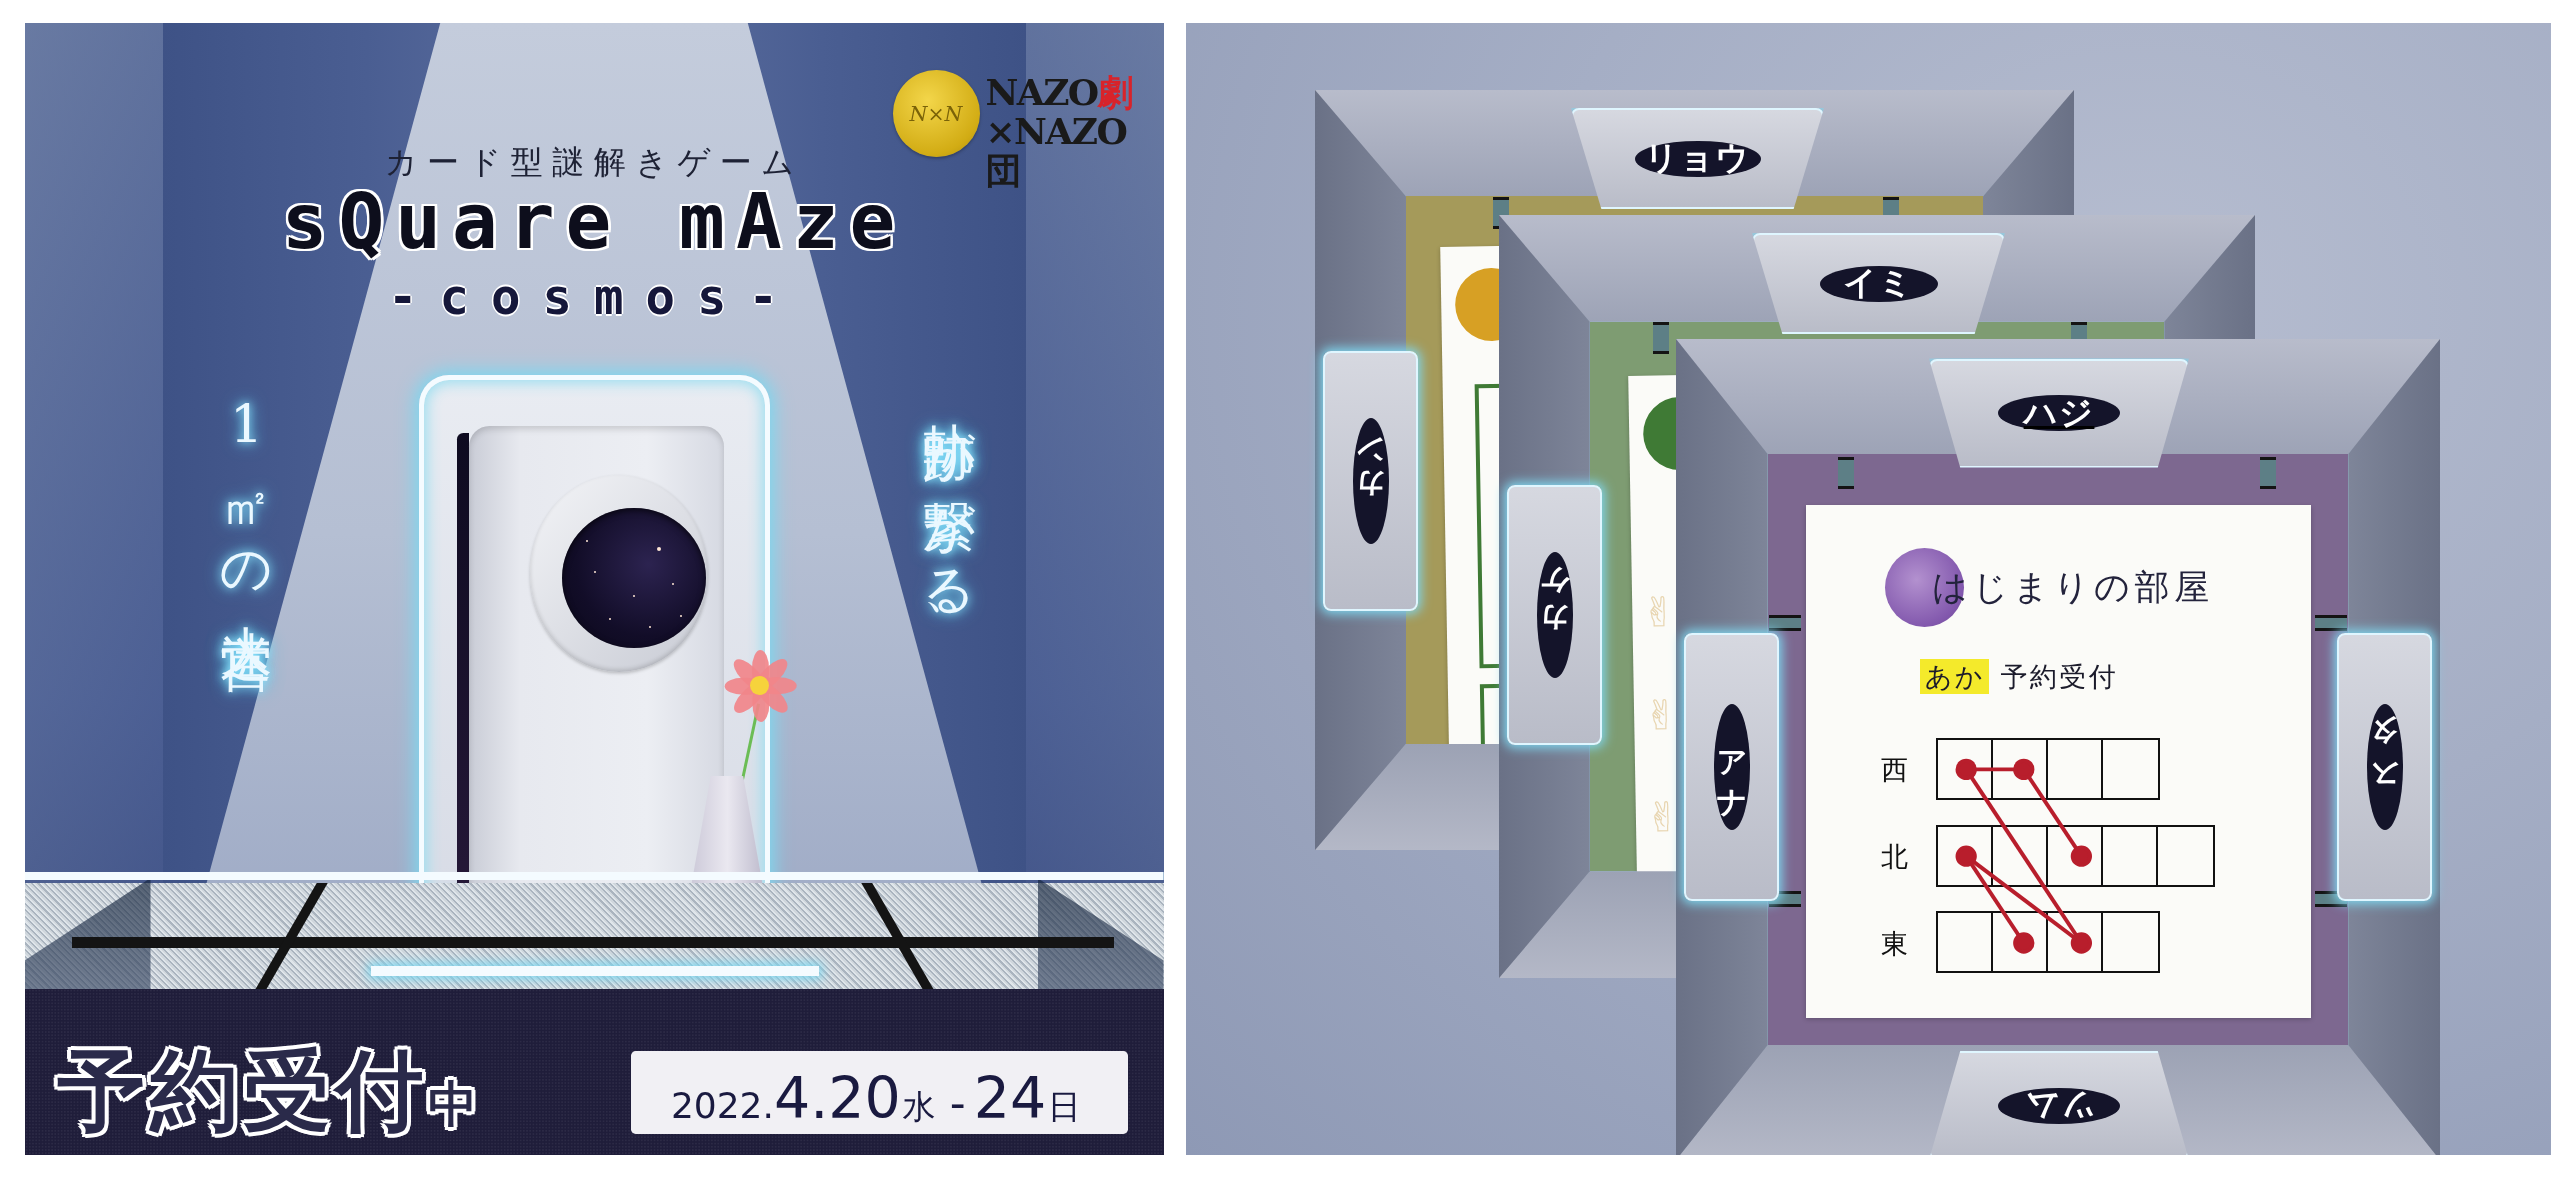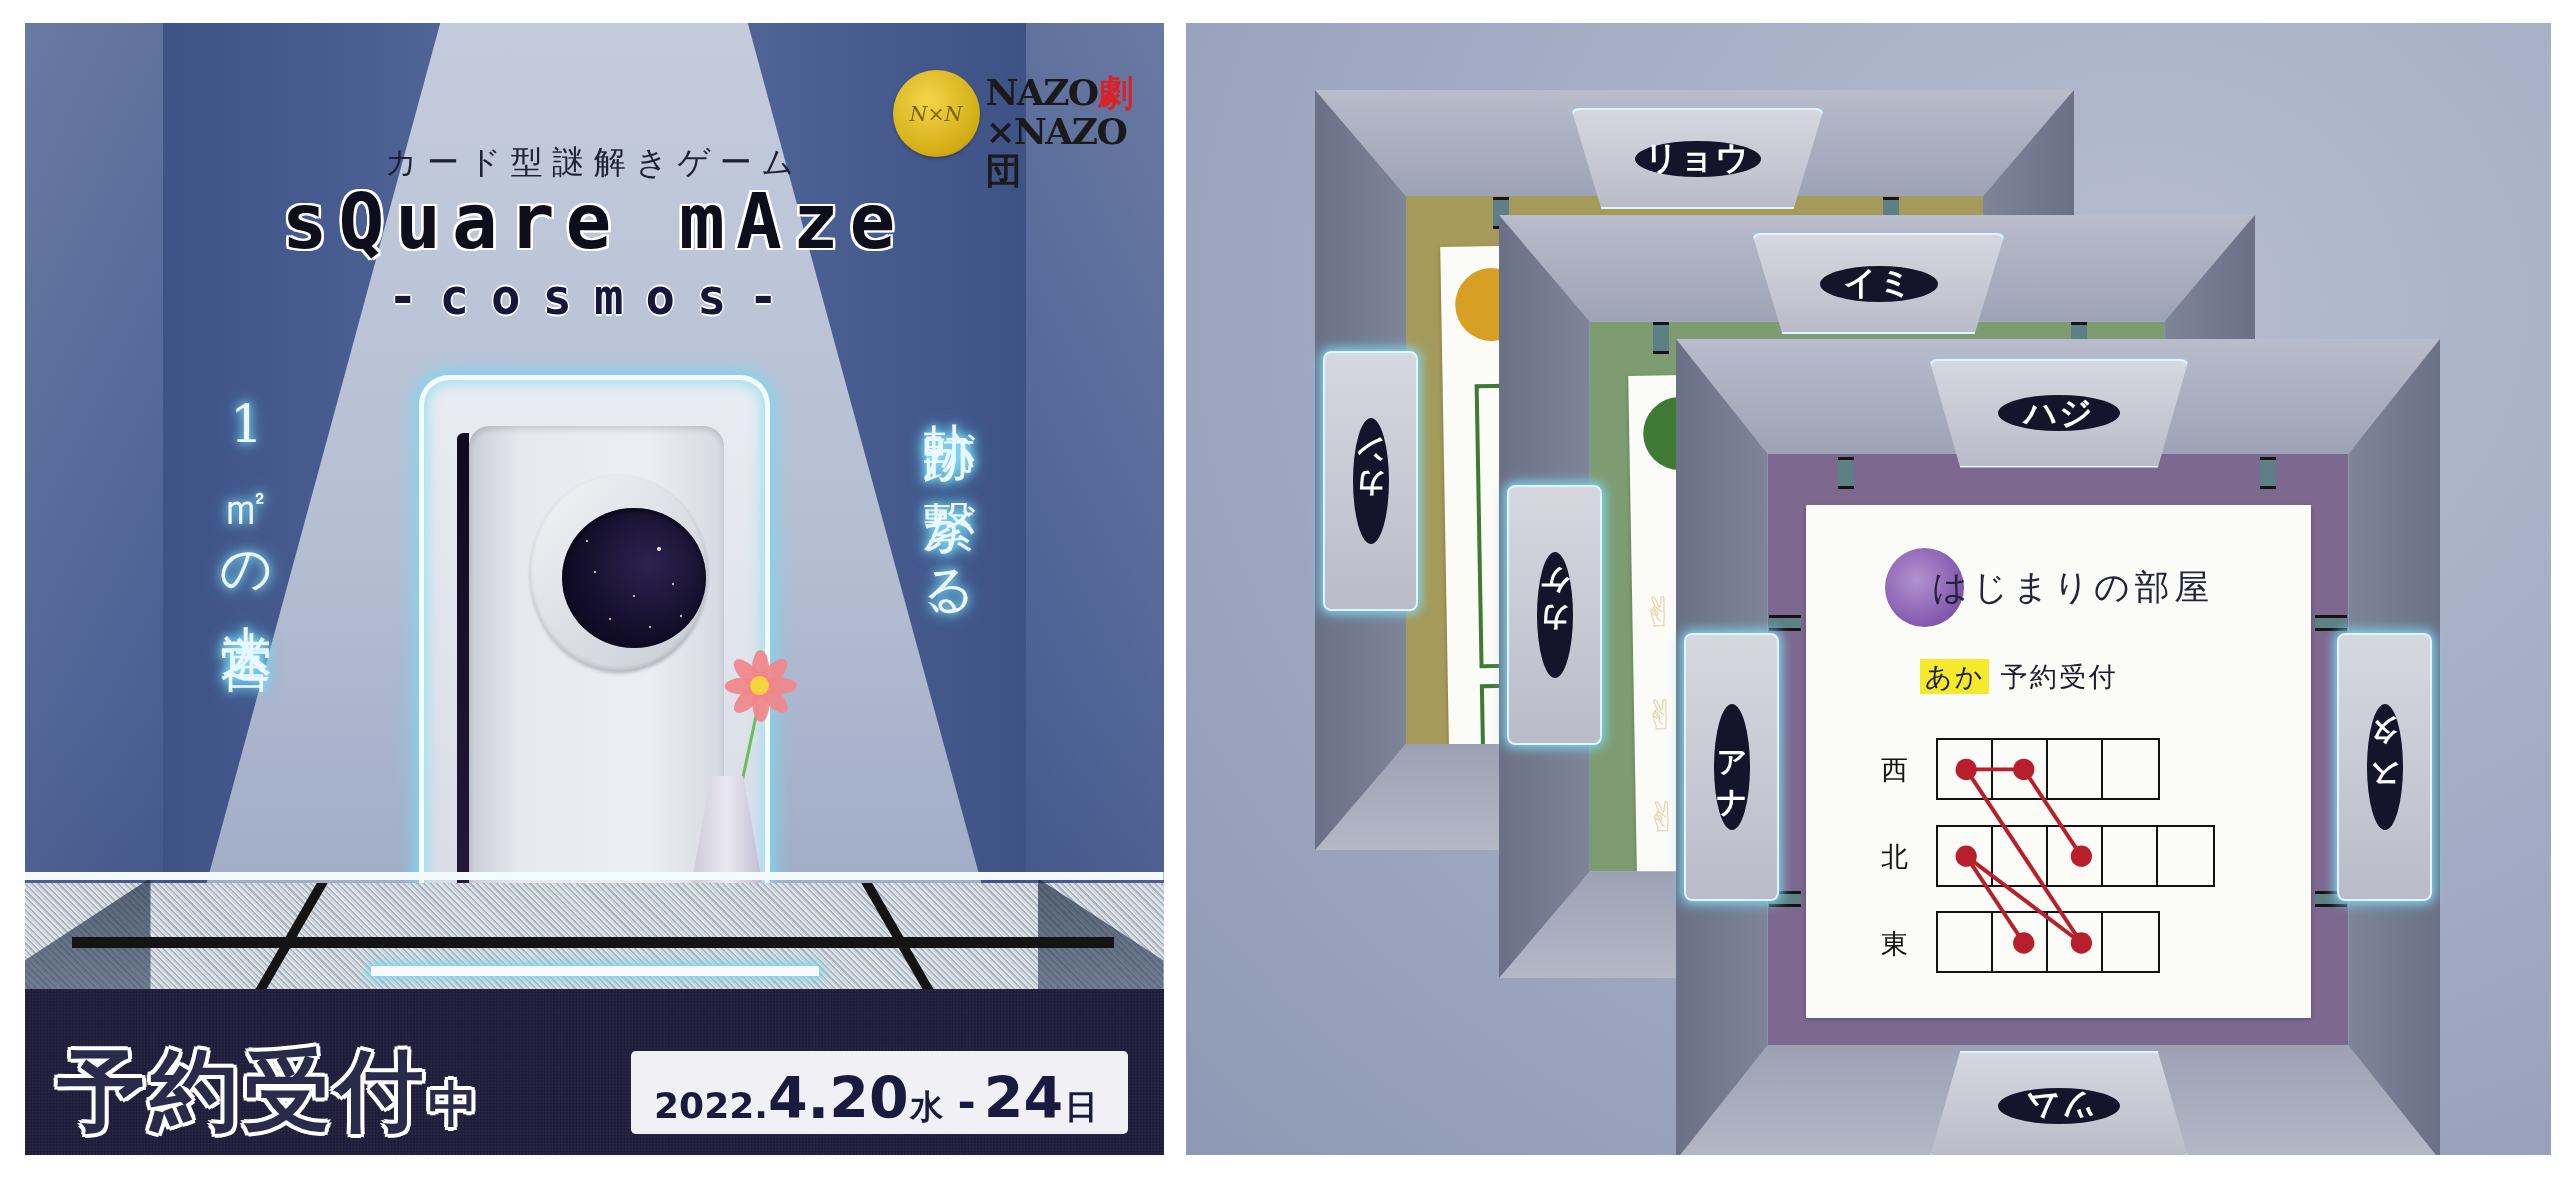--- a/index.html
+++ b/index.html
@@ -127,21 +127,21 @@
     font-family: Liberation Sans, sans-serif; font-weight: bold; font-size: 88px; color: #2a2a4a;
     letter-spacing: 4.7px;
     -webkit-text-stroke: 0; 
     text-shadow: 4px 0 0 #fff, -4px 0 0 #fff, 0 4px 0 #fff, 0 -4px 0 #fff, 3.2px 3.2px 0 #fff, -3.2px -3.2px 0 #fff, 3.2px -3.2px 0 #fff, -3.2px 3.2px 0 #fff;
   }
   .poster .reserve .small { font-size: 49px; }
   .poster .date-box {
     position: absolute; left: 606px; top: 1028px; width: 497px; height: 83px;
     background: #f1f0f4; border-radius: 4.7px;
     display: flex; align-items: baseline; justify-content: center; padding-top: 14px;
-    color: #1a1a40; font-weight: bold;
+    color: #1a1a40; font-weight: normal;
   }
   .poster .date-box .yr { font-size: 36px; }
   .poster .date-box .md { font-size: 57px; }
   .poster .date-box .dw { font-size: 33px; margin: 0 6.3px 0 1.6px; }
 
   
   .cards-panel {
     position: absolute; left: 1186px; top: 23px; width: 1365px; height: 1132px; overflow: hidden;
     background: radial-gradient(ellipse at 70% 25%, #b6bdd0 0%, #a5aec5 45%, #8e99b5 100%);
   }
@@ -371,21 +371,21 @@
           <circle cx="276" cy="555" r="11"></circle>
           <circle cx="349" cy="555" r="11"></circle>
         </g>
       </svg>
     </div>
 
     <div class="wall-top"></div>
       <div class="wall-bot"></div>
       <div class="wall-l"></div>
       <div class="wall-r"></div>
-    <div class="door-pad" style="left:253px;top:9.5px;width:260px;height:109px;clip-path:polygon(0 0,100% 0,88% 100%,12% 100%);">
+    <div class="door-pad" style="left:253px;top:9.5px;width:260px;height:109px;clip-path:polygon(0 0,100% 0,88% 100%,12% 100%);text-decoration:underline;">
       <div class="hole" style="width:122px;height:36px;font-size:33px;">ハジ</div>
     </div>
     <div class="door-pad" style="left:253px;top:702px;width:260px;height:109px;clip-path:polygon(12% 0,88% 0,100% 100%,0 100%);">
       <div class="hole" style="width:122px;height:36px;font-size:33px;transform:rotate(180deg);">ツム</div>
     </div>
     <div class="door-pad" style="left:8px;top:284px;width:95px;height:268px;">
       <div class="hole" style="width:36px;height:126px;font-size:30px;writing-mode:vertical-rl;">アナ</div>
     </div>
     <div class="door-pad" style="left:661px;top:284px;width:95px;height:268px;">
       <div class="hole" style="width:36px;height:126px;font-size:30px;writing-mode:vertical-rl;transform:rotate(180deg);">スタ</div>

